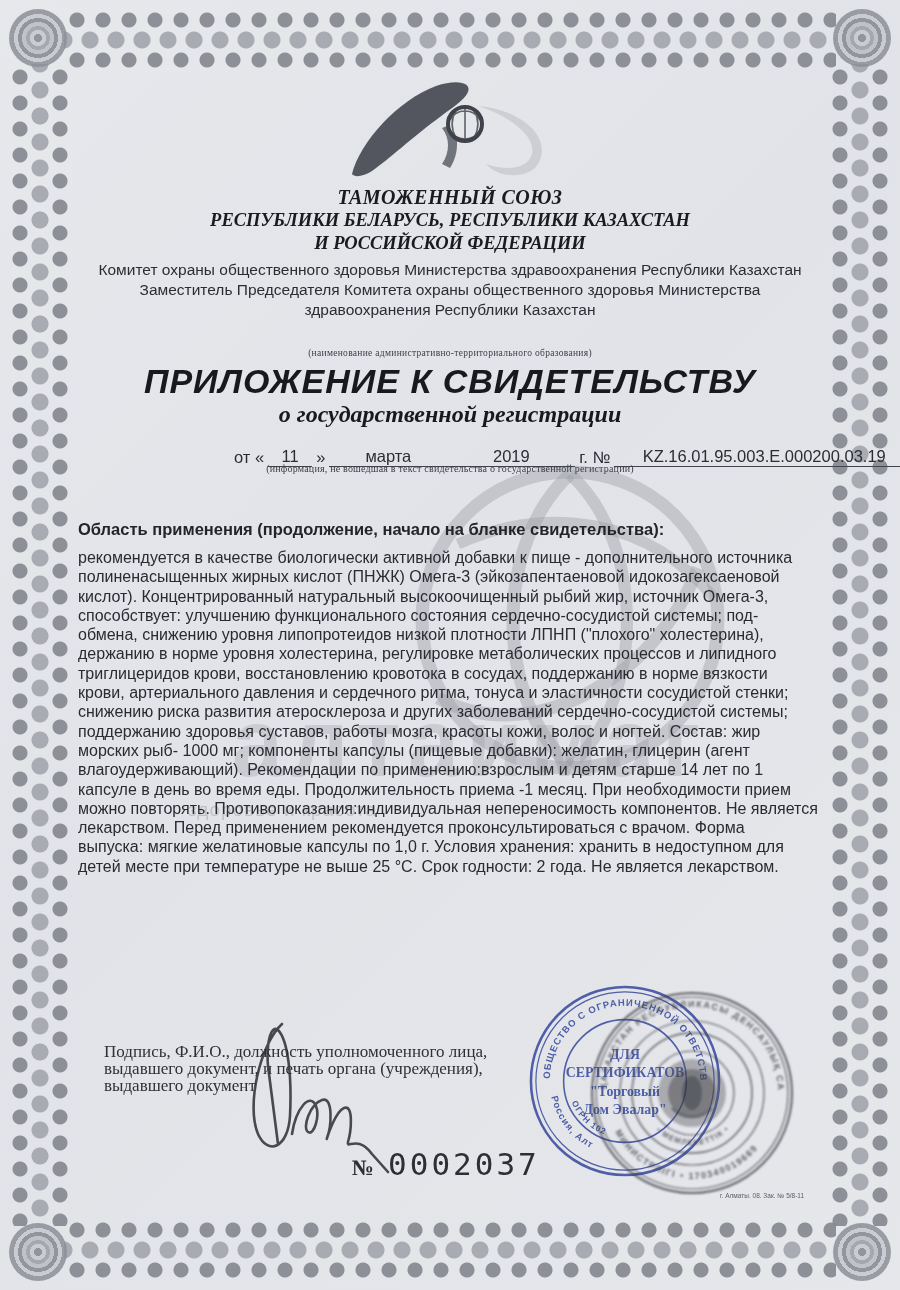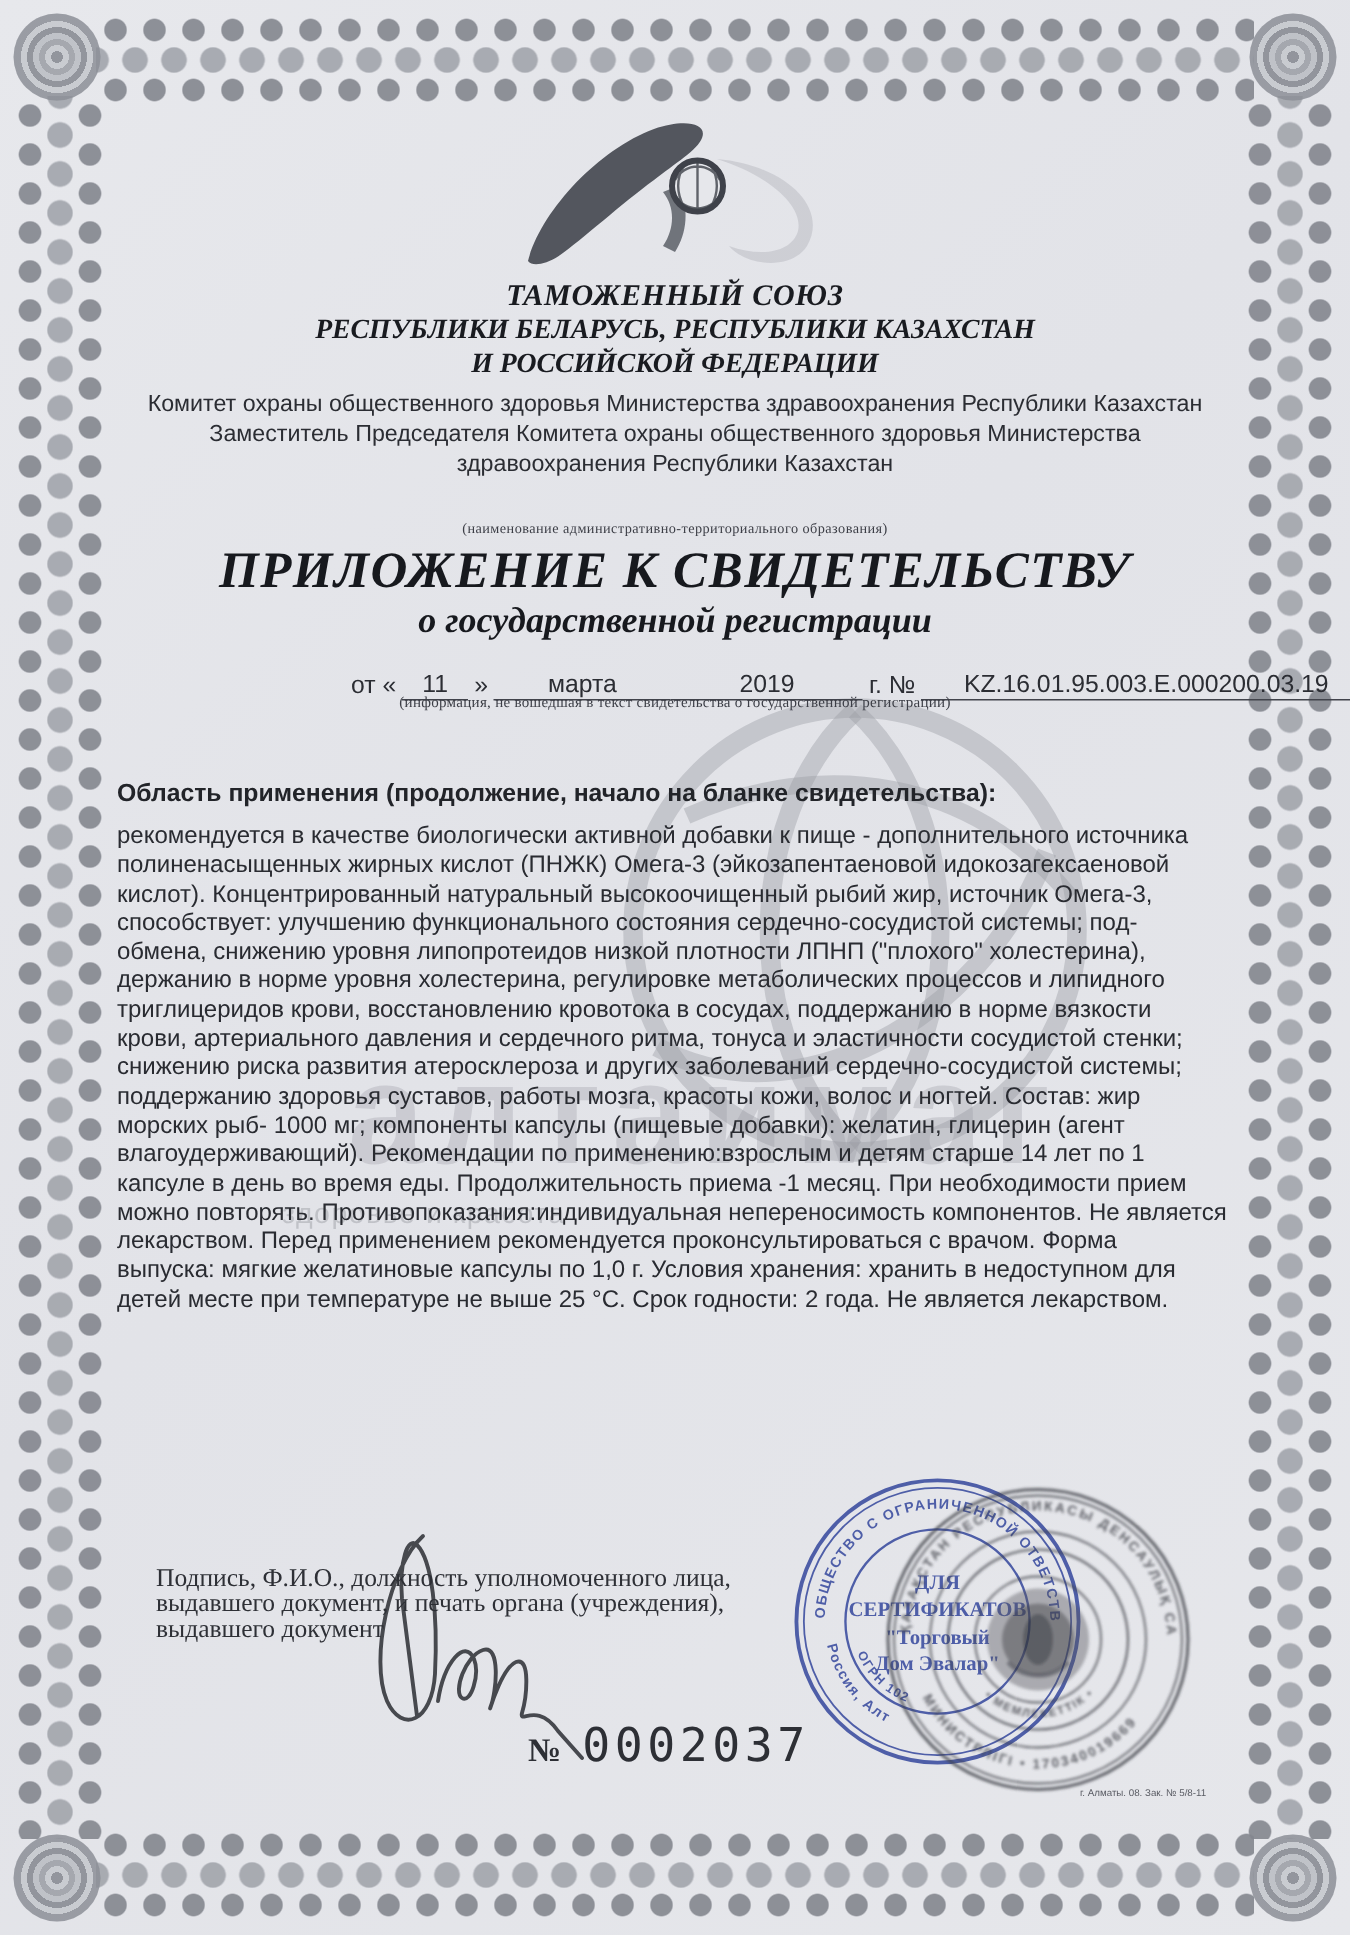--- a/index.html
+++ b/index.html
@@ -69,21 +69,21 @@
   .union{
     top:185px;font-family:"Liberation Serif",serif;font-style:italic;font-weight:bold;
     color:#191b20;
   }
   .union .u1{font-size:20px;line-height:24px;letter-spacing:.5px;}
   .union .u2{font-size:18.5px;line-height:23px;font-family:Liberation Serif, serif;}
   .authority{top:260px;font-size:15.5px;line-height:20px;color:#2b2d33;}
   .cap{font-family:"Liberation Serif",serif;color:#3c3e46;}
   .territory-cap{top:348px;font-size:9.5px;letter-spacing:.3px;}
   .title-main{
-    top:362px;font-family:Liberation Serif, serif;font-style:italic;font-weight:bold;
+    top:362px;font-family:Liberation Sans, sans-serif;font-style:italic;font-weight:bold;
     font-size:34px;letter-spacing:1px;color:#17191e;
   }
   .title-sub{
     top:401px;font-family:"Liberation Serif",serif;font-style:italic;font-weight:bold;
     font-size:24px;color:#17191e;
   }
   .dateline{
     top:447px;left:230px;display:flex;align-items:flex-end;
     font-size:16.5px;color:#2b2d33;white-space:nowrap;
   }

